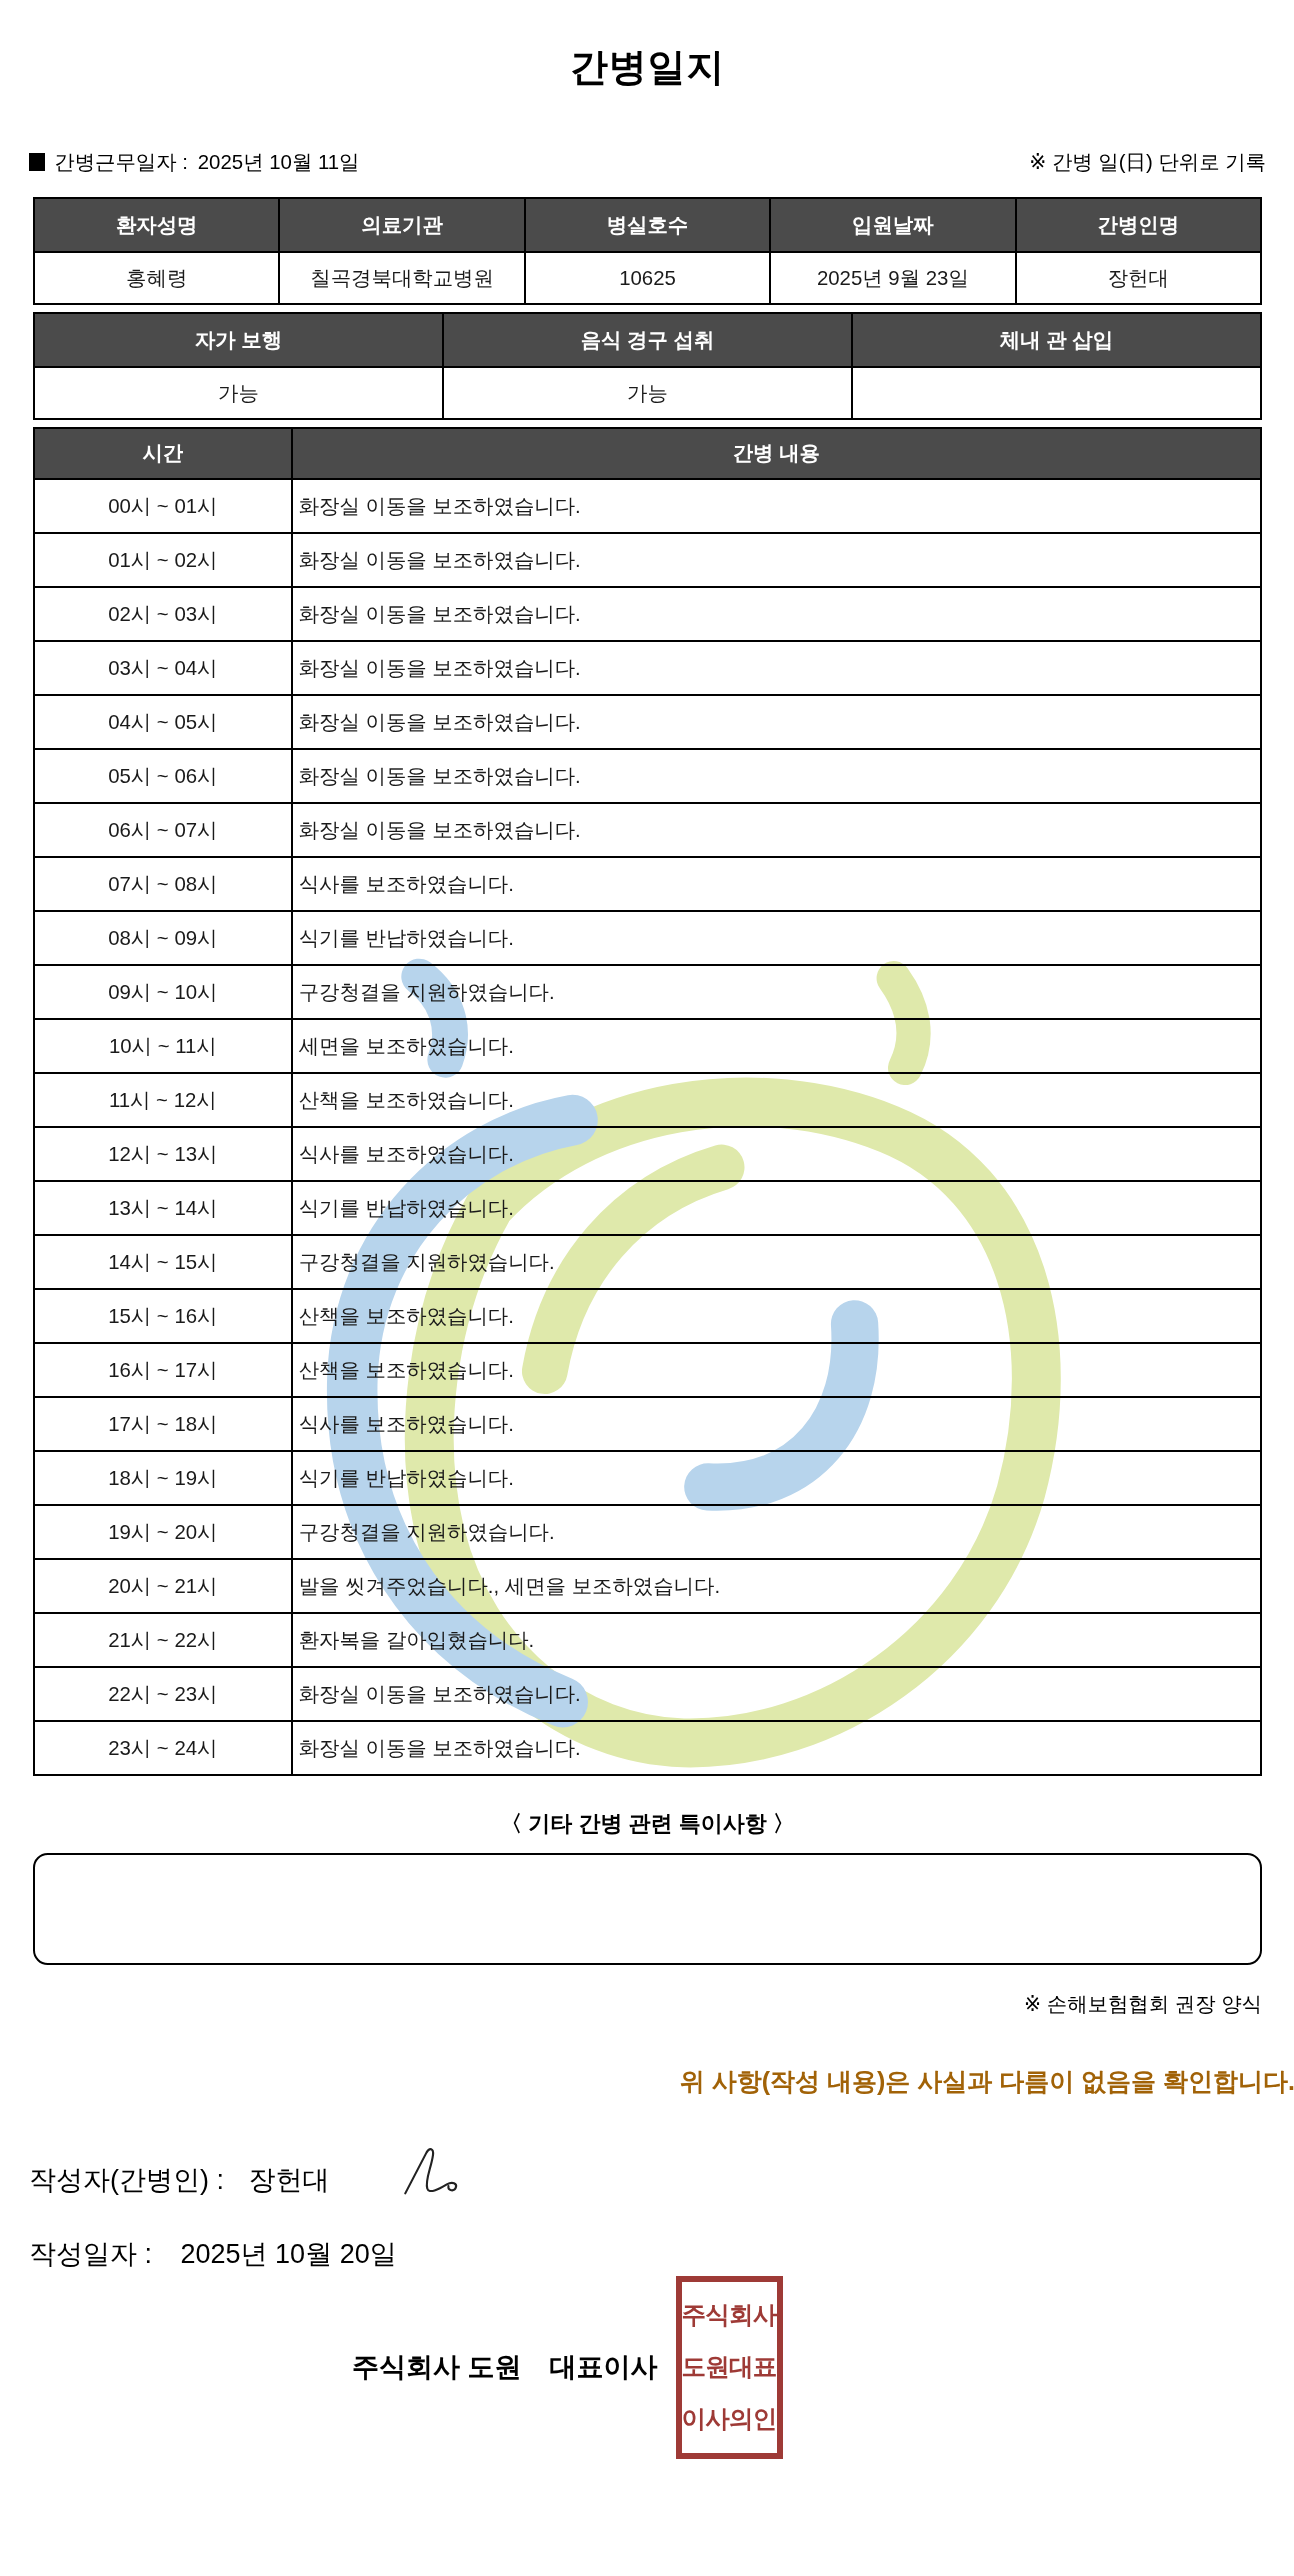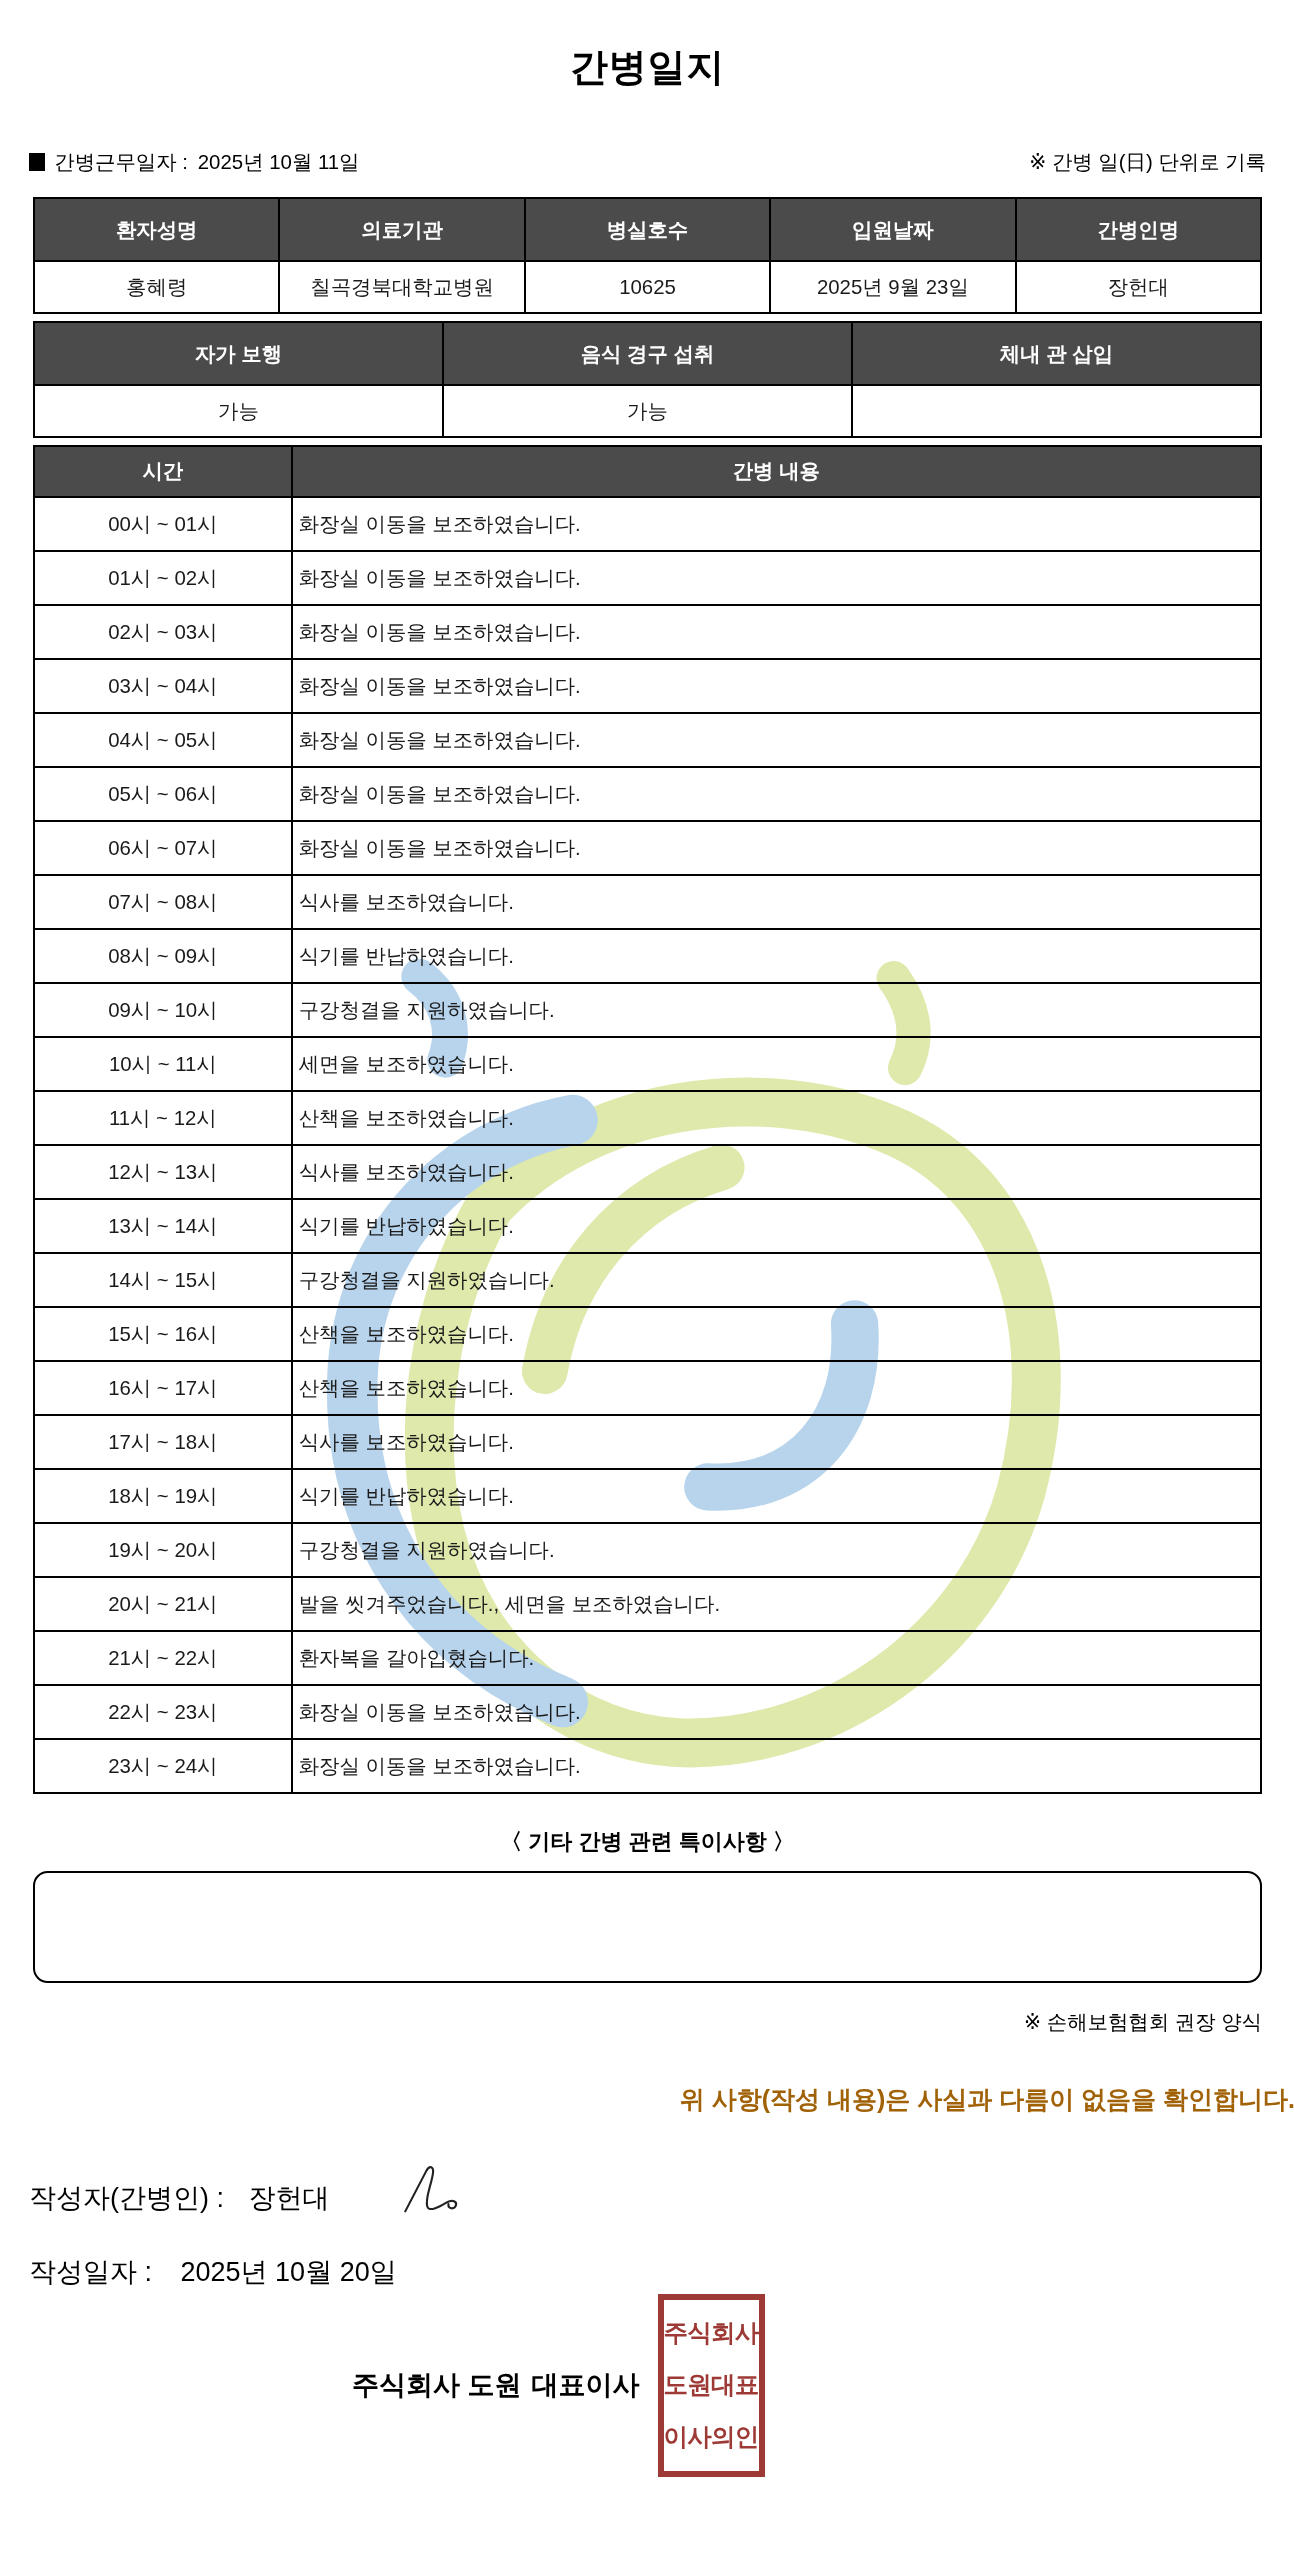--- a/index.html
+++ b/index.html
@@ -46,21 +46,21 @@
     margin:0 33px;
     table-layout:fixed;
     background:transparent;
   }
   th,td{border:2.4px solid var(--border);}
   th{
     background:var(--header-bg);
     color:var(--header-text);
     font-weight:bold;
     font-size:20.4px;
-    height:63px;
+    height:54px;
     text-align:center;
     vertical-align:middle;
   }
   td{
     font-size:20.4px;
     height:52px;
     text-align:center;
     vertical-align:middle;
     background:transparent;
     color:#1a1a1a;
@@ -108,21 +108,21 @@
   .date-value{margin-left:21px;}
   .company-row{
     margin:3.3px 0 0 352px;
     display:flex;align-items:center;
     height:184px;
   }
   .company-text{
     font-size:27px;font-weight:bold;color:#000;
     white-space:nowrap;
   }
-  .company-role{margin-left:10px;}
+  .company-role{margin-left:28px;}
   .seal{
     margin-left:18px;
     width:107px;height:183px;
     border:6.5px solid var(--seal-red);
     display:flex;flex-direction:column;
     justify-content:center;align-items:center;
     color:var(--seal-red);
     font-weight:bold;
     font-size:24.5px;
     line-height:52px;

